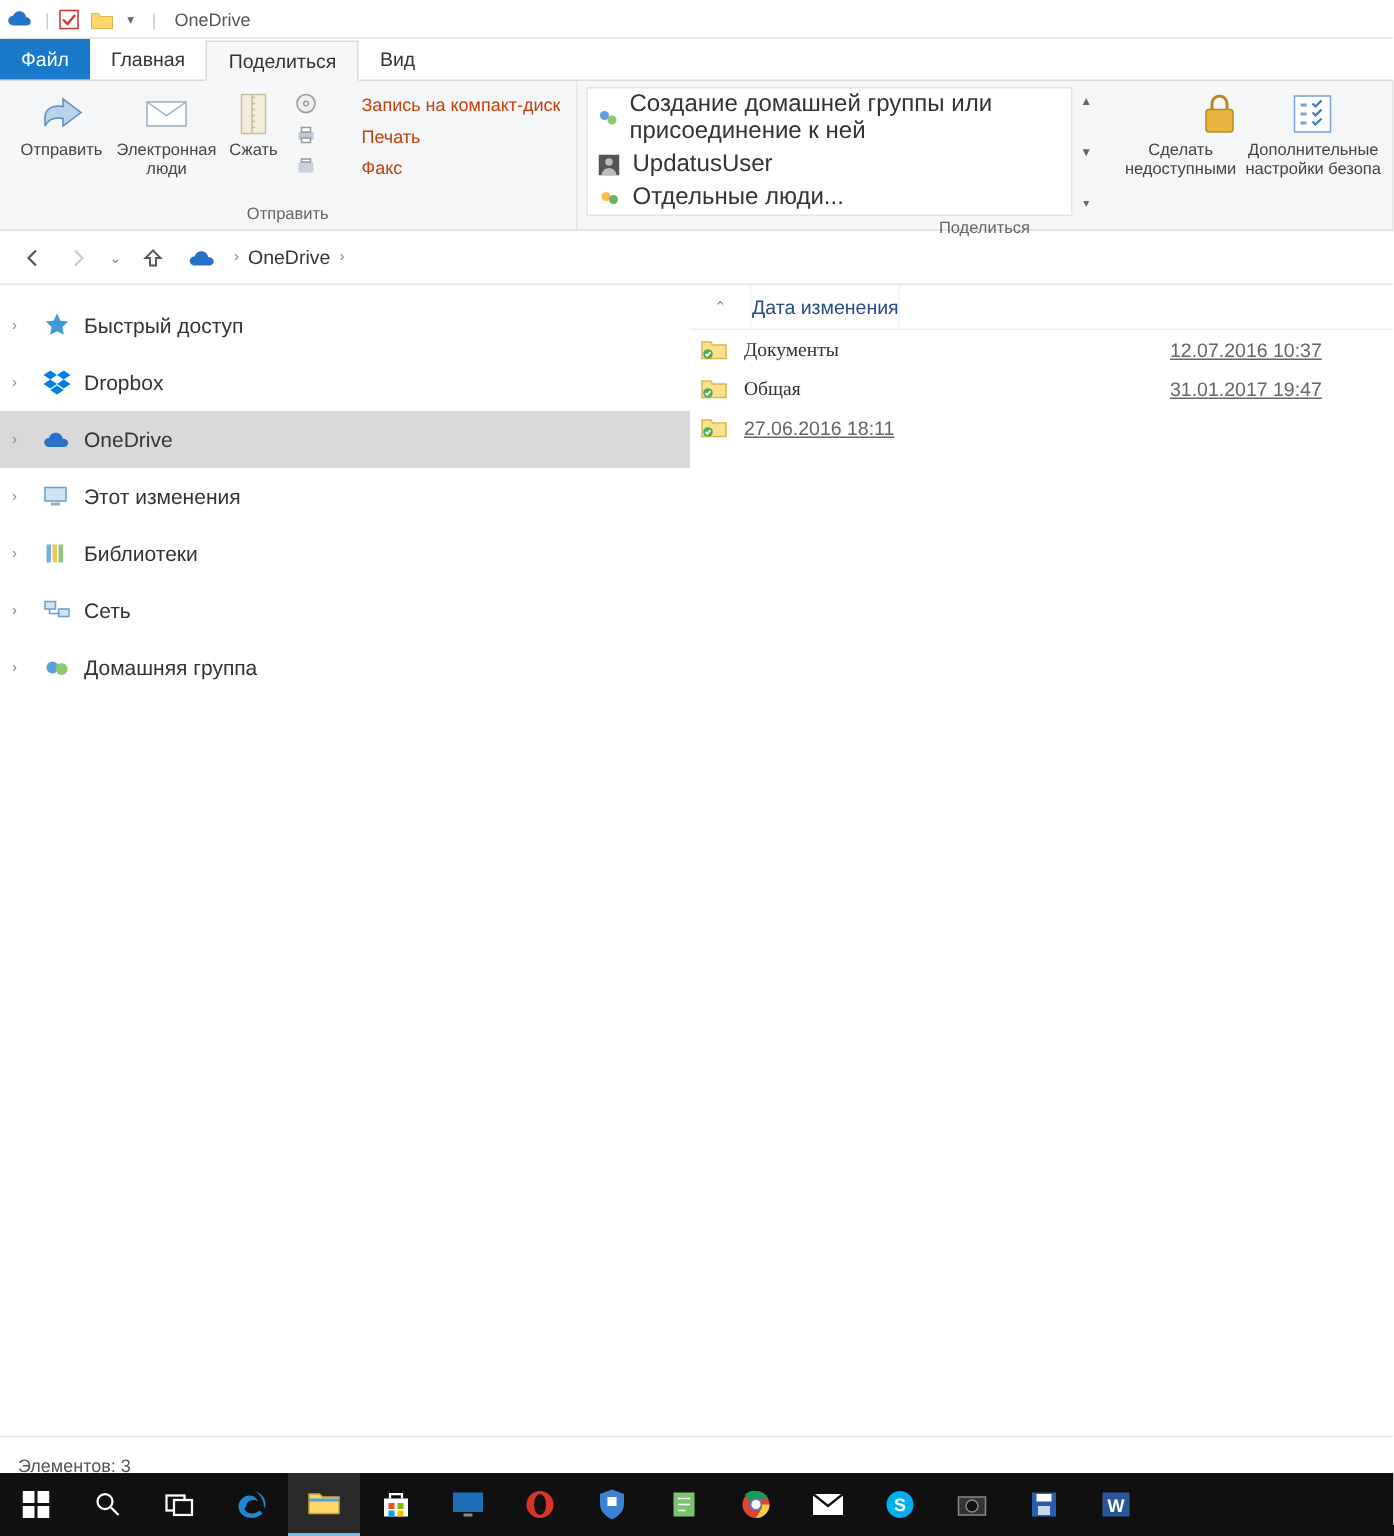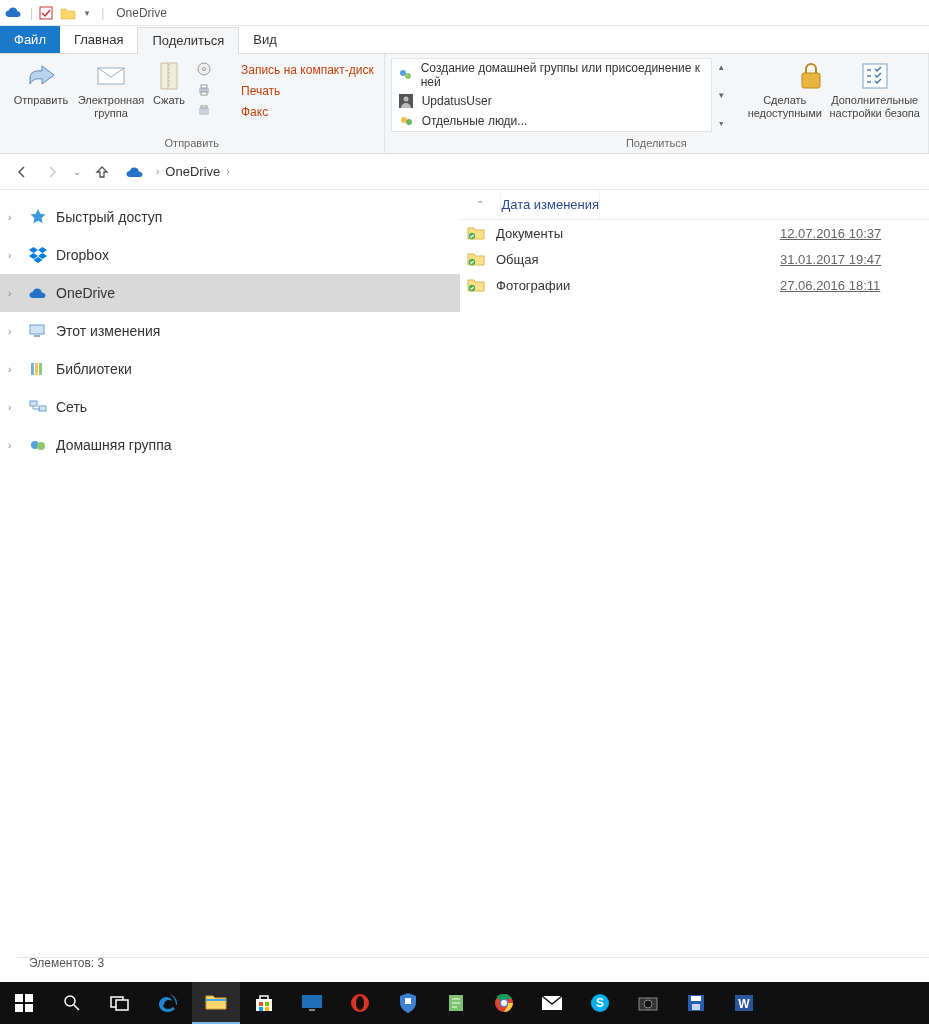--- a/index.html
+++ b/index.html
@@ -26,21 +26,21 @@
 .big-btn { display: flex; flex-direction: column; align-items: center; justify-content: flex-start; width: 70px; text-align: center; padding-top: 2px; cursor: pointer; }
 .big-btn .icn { width: 32px; height: 32px; display: flex; align-items: center; justify-content: center; margin-bottom: 2px; }
 .big-btn .lbl { font-size: 11px; line-height: 1.2; color: #444; }
 
 .small-list { display: flex; flex-direction: column; gap: 3px; padding-top: 2px; }
 .small-item { display: flex; align-items: flex-end; font-size: 12px; color: #c2410c; padding: 1px 4px; cursor: pointer; white-space: nowrap; gap: 23px; }
 .small-item .si-ic { width: 16px; height: 16px; margin-right: 6px; display: flex; align-items: center; justify-content: center; }
 
 .share-wide { flex: 1; min-width: 0; }
 .share-list { flex: 1; display: flex; flex-direction: column; border: 1px solid #e3e4e5; background: #fff; max-width: 350px; }
-.share-row { display: flex; align-items: center; padding: 2px 6px; font-size: 12px; color: #333; cursor: pointer; }
+.share-row { display: flex; align-items: center; padding: 2px 6px; font-size: 16px; color: #333; cursor: pointer; }
 .share-row .si-ic { width: 16px; height: 16px; margin-right: 8px; display: flex; align-items: center; justify-content: center; }
 .share-scroll { display: flex; flex-direction: column; justify-content: space-between; margin-left: 2px; padding: 2px 0; }
 .share-scroll .sc { width: 14px; height: 14px; display: flex; align-items: center; justify-content: center; color: #666; cursor: pointer; font-size: 8px; }
 
 
 .address-row { height: 36px; display: flex; align-items: center; padding: 0 10px; border-bottom: 1px solid #e8e8e8; gap: 6px; }
 .nav-arrow { width: 24px; height: 24px; display: flex; align-items: center; justify-content: center; color: #555; cursor: pointer; }
 .nav-arrow.disabled { color: #ccc; }
 .breadcrumb { display: flex; align-items: center; flex: 1; height: 26px; padding: 0 6px; }
 .bc-ic { width: 18px; height: 18px; margin-right: 6px; display: flex; align-items: center; justify-content: center; }
@@ -57,25 +57,25 @@
 
 .content-pane { flex: 1; }
 .col-headers { display: flex; height: 30px; align-items: center; border-bottom: 1px solid #eee; font-size: 13px; color: #4a6; }
 .col-headers .ch-name { width: 300px; padding-left: 22px; color: #2a4a8a; }
 .col-headers .ch-sort { color: #888; font-size: 10px; padding: 0 16px; }
 .col-headers .ch-date { color: #2a4a8a; }
 .col-headers > div { border-right: 1px solid #f3f3f3; height: 100%; display: flex; align-items: center; }
 
 .file-row { display: flex; align-items: center; height: 26px; font-size: 13px; cursor: pointer; }
 .file-row .fr-ic { width: 20px; height: 20px; margin: 0 10px 0 6px; display: flex; align-items: center; justify-content: center; }
-.file-row .fr-name { width: 284px; }
+.file-row .fr-name { width: 284px; font-family: Liberation Serif, serif; }
 .file-row .fr-date { color: #666; text-decoration: underline; }
 
 
-.statusbar { position: absolute; bottom: 42px; left: 0; right: 0; height: 24px; border-top: 1px solid #e5e5e5; display: flex; align-items: flex-end; padding: 12px 12px; font-size: 12px; color: #555; background: #fff; margin-left: 17px; }
+.statusbar { position: absolute; bottom: 42px; left: 0; right: 0; height: 24px; border-top: 1px solid #e5e5e5; display: flex; align-items: flex-start; padding: 12px 12px; font-size: 12px; color: #555; background: #fff; }
 
 
 .taskbar { position: absolute; bottom: 0; left: 0; right: 0; height: 42px; background: #101010; display: flex; align-items: center; }
 .tb-btn { width: 48px; height: 42px; display: flex; align-items: center; justify-content: center; cursor: pointer; }
 .tb-btn.active { border-bottom: 2px solid #76b9ed; background: #2a2a2a; }
 
 
 svg { display: block; }
 </style>
 </head>
@@ -123,21 +123,21 @@
         </span>
         <span class="lbl">Отправить</span>
       </div>
       <div class="big-btn">
         <span class="icn">
           <svg width="30" height="22" viewBox="0 0 30 22">
               <rect x="2" y="3" width="26" height="16" fill="#fff" stroke="#9aaec4"></rect>
               <path d="M2 3l13 9 13-9" fill="none" stroke="#9aaec4"></path>
             </svg>
         </span>
-        <span class="lbl">Электронная группа</span>
+        <span class="lbl">Электронная люди</span>
       </div>
       <div class="big-btn" style="width:46px;">
         <span class="icn">
           <svg width="24" height="30" viewBox="0 0 24 30">
               <path d="M4 2h16v26H4z" fill="#f3eddc" stroke="#c8bfa0"></path>
               <path d="M11 2v26M11 4h2M11 8h2M11 12h2M11 16h2M11 20h2M11 24h2" stroke="#c8bfa0"></path>
             </svg>
         </span>
         <span class="lbl">Сжать</span>
       </div>
@@ -371,21 +371,20 @@
           <span class="fr-date">31.01.2017 19:47</span>
         </div>
         <div class="file-row">
           <span class="fr-ic">
             <svg width="18" height="16" viewBox="0 0 18 16">
               <path d="M1 3h6l1 2h9v9H1z" fill="#ffe08a" stroke="#d9b84e"></path>
               <circle cx="5" cy="11" r="3.2" fill="#4caf50"></circle>
               <path d="M3.4 11l1.2 1.2 2-2.4" fill="none" stroke="#fff" stroke-width="1.2"></path>
             </svg>
           </span>
-          <span class="fr-name">Фотографии</span>
           <span class="fr-date">27.06.2016 18:11</span>
         </div>
       </div>
   </div>
 </div>
 
 <div class="statusbar">
   <span>Элементов: 3</span>
 </div>
 

